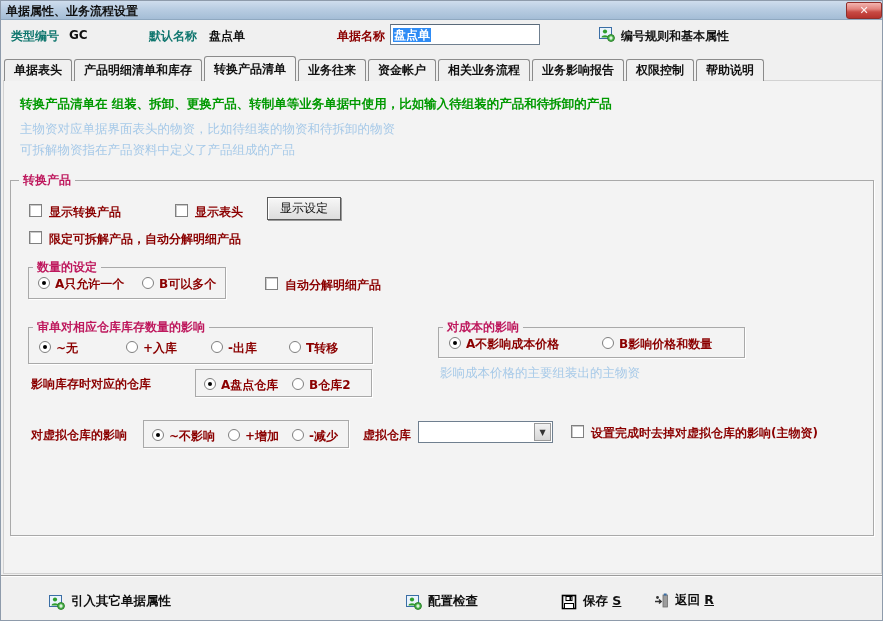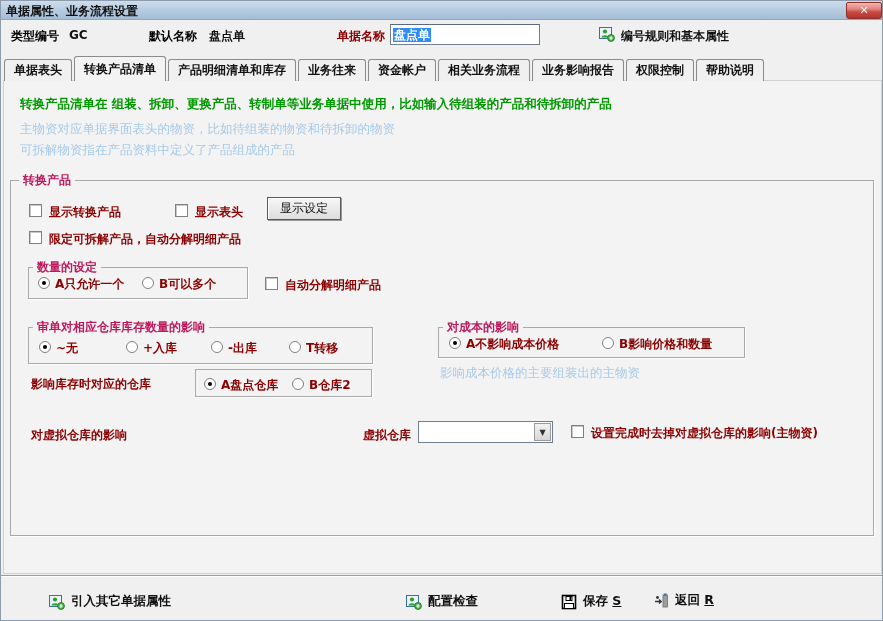--- a/index.html
+++ b/index.html
@@ -12,21 +12,21 @@
     border-bottom:1px solid #8fa8c0; }
   .title-text { position:absolute; left:5px; top:2px; font-size:12px; font-weight:bold; color:#111; }
   .close-btn { position:absolute; right:2px; top:1px; width:36px; height:17px;
     background:linear-gradient(180deg,#f3b5b0 0%,#e2837d 40%,#c84a44 60%,#b5322d 100%);
     border:1px solid #8f2f2b; border-radius:2px 2px 3px 3px; color:#fdf3f3; font-size:11px; font-weight:bold;
     text-align:center; line-height:15px; cursor:pointer; }
 
   
   .header { position:absolute; left:0; top:19px; width:883px; height:36px; background:#f0f0f0; }
   .hlbl { position:absolute; top:8px; font-size:12px; font-weight:bold; }
-  .blue { color:#000000; }
+  .blue { color:#0f766e; }
   .maroon { color:#8b0000; }
   .black { color:#111; }
   .doc-input { position:absolute; left:389px; top:4px; width:150px; height:21px; background:#fff;
     border:1px solid #6f7f8f; border-top-color:#5a6a7a; font-size:12px; padding:2px 2px; }
   .sel-text { background:#2f8cf5; color:#fff; font-weight:bold; padding:0 1px; }
 
   
   .tabbar { position:absolute; left:3px; top:55px; height:25px; display:flex; align-items:flex-end; z-index:3; }
   .tab { height:22px; line-height:21px; padding:0 9px; margin-right:2px; font-size:12px; font-weight:bold; color:#111;
     background:#f0f0f0; border:1px solid #8b8b8b; border-bottom:none; border-radius:3px 3px 0 0; cursor:pointer; }
@@ -90,22 +90,22 @@
         <path d="M2.5 11.5 C2.5 8.5 9.5 8.5 9.5 11.5 Z" fill="#2e9e2e"></path>
         <circle cx="12" cy="12" r="3.4" fill="#4db84d" stroke="#2a7c2a"></circle>
         <path d="M12 10.3 V13.7 M10.3 12 H13.7" stroke="#fff" stroke-width="1.2"></path>
       </svg>
     </span>
     <span class="hlbl black" style="left:620px">编号规则和基本属性</span>
   </div>
 
   <div class="tabbar">
     <div class="tab">单据表头</div>
+    <div class="tab">产品明细清单和库存</div>
     <div class="tab active">转换产品清单</div>
-    <div class="tab">产品明细清单和库存</div>
     <div class="tab">业务往来</div>
     <div class="tab">资金帐户</div>
     <div class="tab">相关业务流程</div>
     <div class="tab">业务影响报告</div>
     <div class="tab">权限控制</div>
     <div class="tab">帮助说明</div>
   </div>
 
   <div class="page">
 
@@ -120,21 +120,21 @@
       <span class="ctl-lbl" style="left:38px;top:23px">显示转换产品</span>
 
       <span class="cb" style="left:164px;top:23px"></span>
       <span class="ctl-lbl" style="left:184px;top:23px">显示表头</span>
 
       <div class="btn" style="left:256px;top:16px;width:74px;height:23px;line-height:21px">显示设定</div>
 
       <span class="cb" style="left:18px;top:50px"></span>
       <span class="ctl-lbl" style="left:38px;top:50px">限定可拆解产品，自动分解明细产品</span>
 
-      <div class="groupbox" style="left:17px;top:86px;width:220px;height:32px">
+      <div class="groupbox" style="left:17px;top:86px;width:198px;height:32px">
         <span class="legend" style="left:4px">数量的设定</span>
         <span class="rb checked" style="left:9px;top:9px"></span>
         <span class="ctl-lbl" style="left:26px;top:8px">A只允许一个</span>
         <span class="rb" style="left:113px;top:9px"></span>
         <span class="ctl-lbl" style="left:130px;top:8px">B可以多个</span>
       </div>
 
       <span class="cb" style="left:254px;top:96px"></span>
       <span class="ctl-lbl" style="left:274px;top:96px">自动分解明细产品</span>
 
@@ -161,20 +161,28 @@
 
       <span class="ctl-lbl" style="left:20px;top:195px">影响库存时对应的仓库</span>
       <div class="groupbox" style="left:184px;top:188px;width:177px;height:28px">
         <span class="rb checked" style="left:8px;top:8px"></span>
         <span class="ctl-lbl" style="left:25px;top:7px">A盘点仓库</span>
         <span class="rb" style="left:96px;top:8px"></span>
         <span class="ctl-lbl" style="left:113px;top:7px">B仓库2</span>
       </div>
 
       <span class="ctl-lbl" style="left:20px;top:246px">对虚拟仓库的影响</span>
+      <div class="groupbox" style="left:132px;top:239px;width:206px;height:28px">
+        <span class="rb checked" style="left:8px;top:8px"></span>
+        <span class="ctl-lbl" style="left:25px;top:7px">~不影响</span>
+        <span class="rb" style="left:84px;top:8px"></span>
+        <span class="ctl-lbl" style="left:101px;top:7px">+增加</span>
+        <span class="rb" style="left:148px;top:8px"></span>
+        <span class="ctl-lbl" style="left:165px;top:7px">-减少</span>
+      </div>
 
       <span class="ctl-lbl" style="left:352px;top:246px">虚拟仓库</span>
       <div class="combo" style="left:407px;top:240px">
         <span></span>
         <span class="combo-arrow">▼</span>
       </div>
 
       <span class="cb" style="left:560px;top:244px"></span>
       <span class="ctl-lbl" style="left:580px;top:244px">设置完成时去掉对虚拟仓库的影响(主物资)</span>
     </div>

